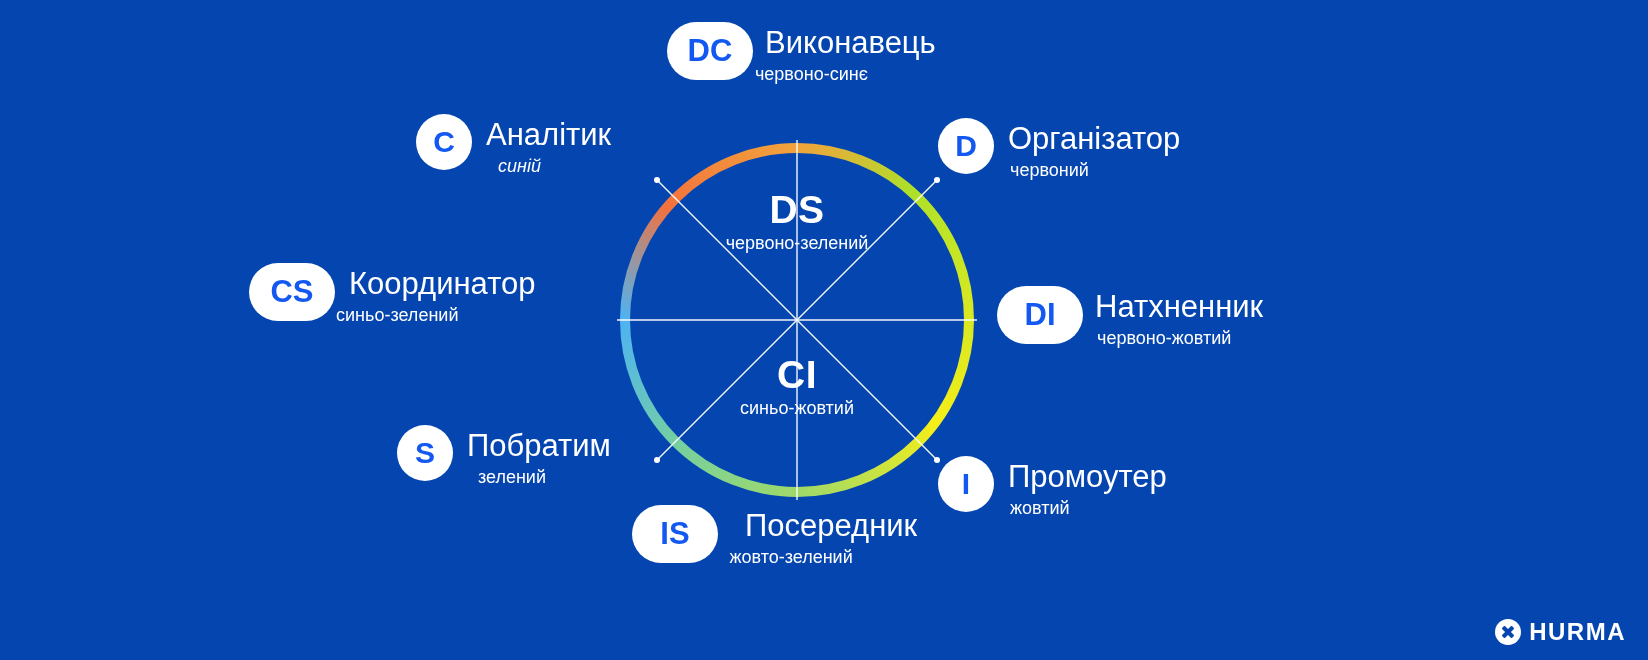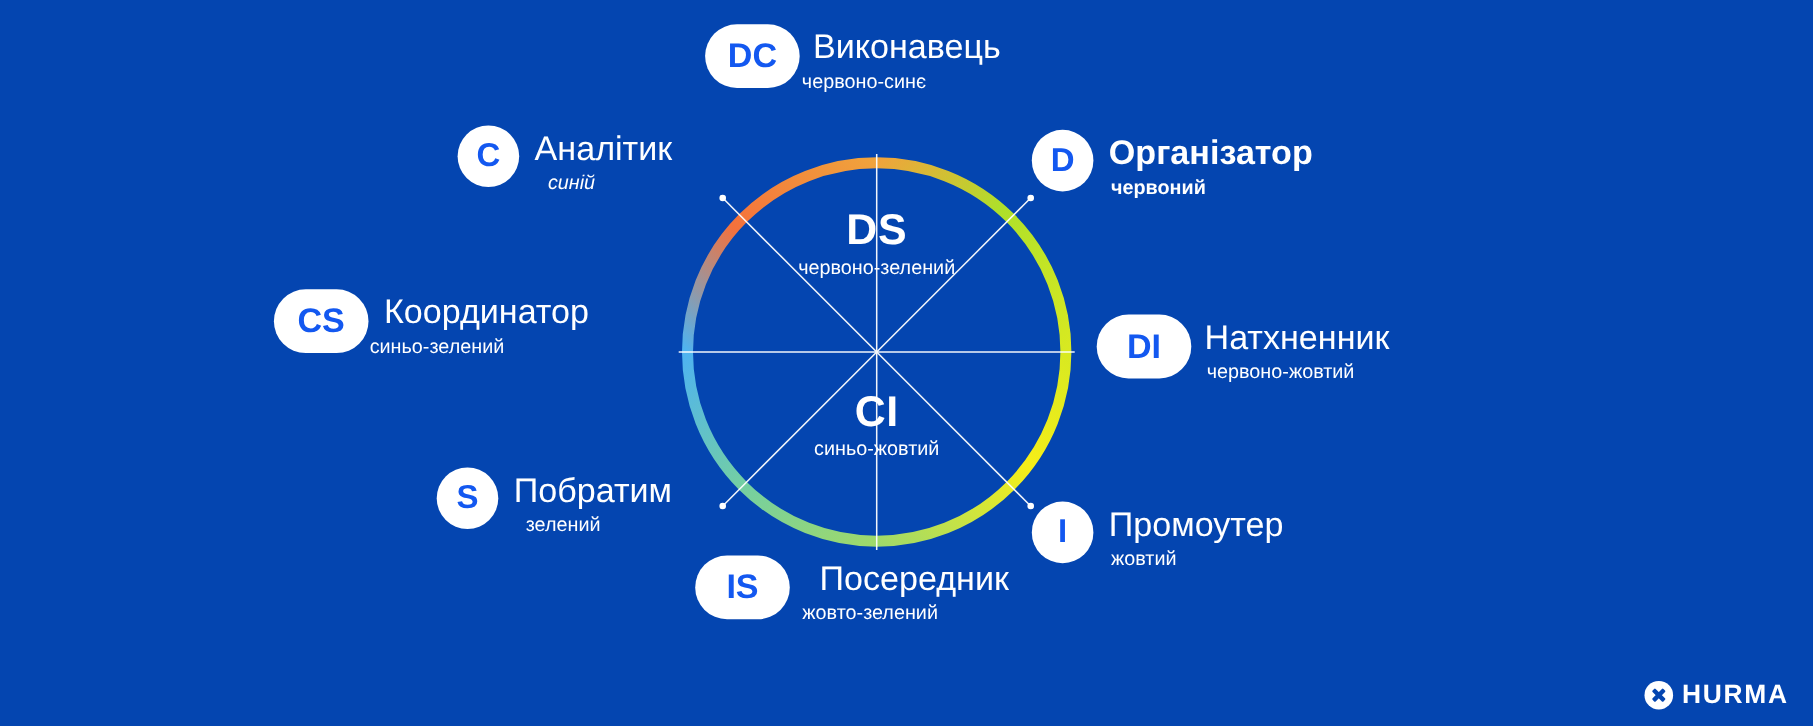--- a/index.html
+++ b/index.html
@@ -77,42 +77,42 @@
     white-space: nowrap;
   }
   .sub {
     font-size: 18px;
     color: #ffffff;
     margin-top: 4px;
     white-space: nowrap;
   }
 
   
-  #n-dc { left: 641px;  top: 22px;  }
+  #n-dc { left: 667px;  top: 22px;  }
   #n-dc .texts { margin-left: 12px; }
   #n-dc .sub { text-align: center; margin-left: -78px; }
 
   #n-c  { left: 416px;  top: 114px; }
   #n-c .texts { margin-left: 14px; }
   #n-c .sub { text-align: center; margin-left: -58px; font-style: italic; }
 
   #n-cs { left: 249px;  top: 263px; }
   #n-cs .texts { margin-left: 14px; }
   #n-cs .sub { text-align: center; margin-left: -90px; }
 
   #n-s  { left: 397px;  top: 425px; }
   #n-s .texts { margin-left: 14px; }
   #n-s .sub { text-align: center; margin-left: -54px; }
 
   #n-is { left: 632px;  top: 505px; gap: 15px; }
   #n-is .texts { margin-left: 12px; }
   #n-is .sub { text-align: center; margin-left: -80px; }
 
   #n-d  { left: 938px;  top: 118px; }
-  #n-d .texts { margin-left: 14px; font-weight: bold; }
+  #n-d .texts { margin-left: 14px; }
   #n-d .sub { margin-left: 2px; }
 
   #n-di { left: 997px;  top: 286px; }
   #n-di .texts { margin-left: 12px; }
   #n-di .sub { margin-left: 2px; }
 
   #n-i  { left: 938px;  top: 456px; }
   #n-i .texts { margin-left: 14px; }
   #n-i .sub { margin-left: 2px; }
 

